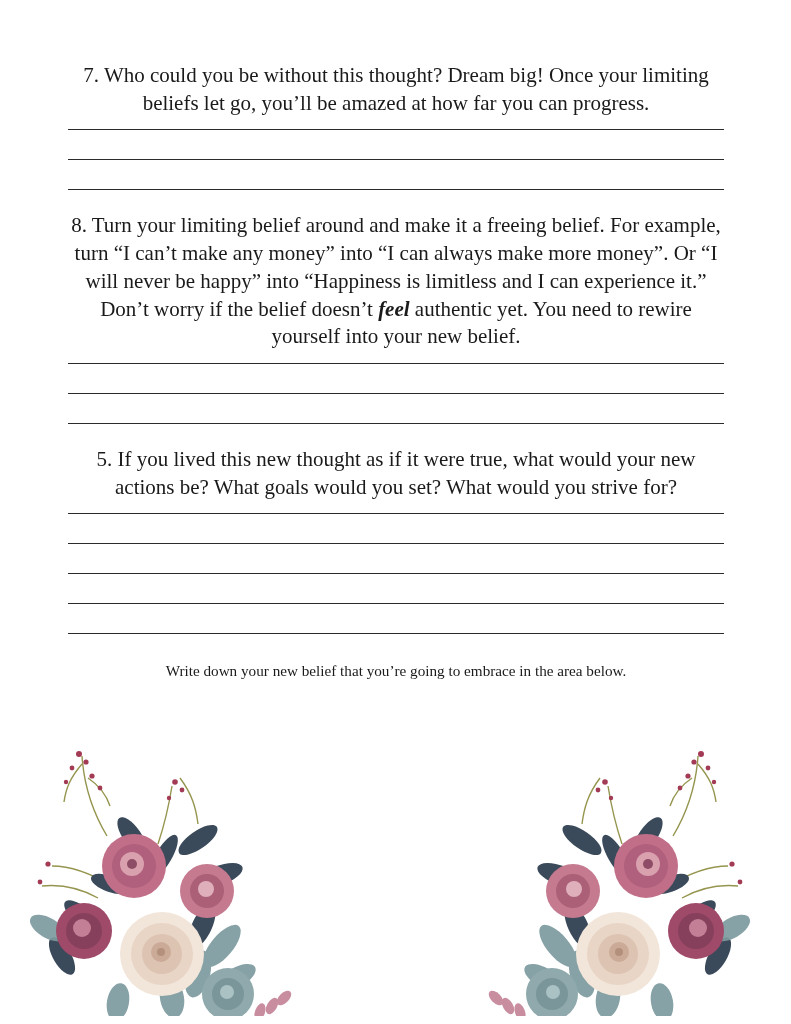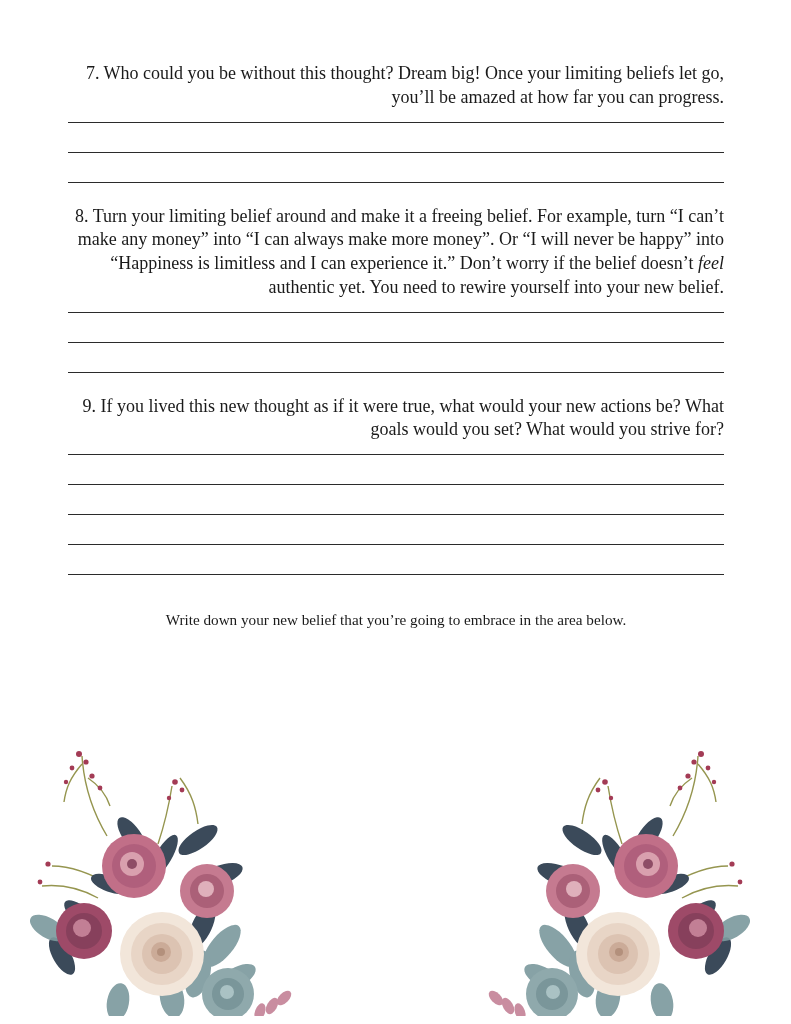--- a/index.html
+++ b/index.html
@@ -22,47 +22,47 @@
     height: 1024px;
     background: #ffffff;
   }
   .content {
     position: absolute;
     left: 68px;
     top: 62px;
     width: 656px;
   }
   .question {
-    font-size: 18px;
+    font-size: 21px;
     line-height: 1.32;
-    text-align: right;
+    text-align: center;
     margin: 0;
     padding: 0;
   }
   .q-block { margin-bottom: 0; }
   .q-block + .q-block { margin-top: 22px; }
   .lines {
     margin-top: 12px;
   }
   .rule {
     border: 0;
     border-top: 1px solid #2b2b2b;
     height: 0;
     margin: 0 0 29px 0;
     width: 656px;
   }
   .rule:last-child { margin-bottom: 0; }
   .closing {
-    margin-top: 34px;
+    margin-top: 26px;
     text-align: center;
     font-size: 15.2px;
     line-height: 1.42;
   }
   .closing div { white-space: nowrap; }
-  .bold-italic { font-style: italic; font-weight: normal; }
+  .bold-italic { font-style: italic; font-weight: bold; }
 
   
   .floral {
     position: absolute;
     bottom: 8px;
     width: 300px;
     height: 300px;
     pointer-events: none;
   }
   .floral-left { left: 22px; }
@@ -88,21 +88,21 @@
     <div class="q-block">
       <p class="question"><span>8. Turn your limiting belief around and make it a freeing belief. For example, turn “I can’t make any money” into “I can always make more money”. Or “I will never be happy” into “Happiness is limitless and I can experience it.” Don’t worry if the belief doesn’t </span><span class="bold-italic">feel</span><span> authentic yet. You need to rewire yourself into your new belief.</span></p>
       <div class="lines">
         <hr class="rule">
         <hr class="rule">
         <hr class="rule">
       </div>
     </div>
 
     <div class="q-block">
-      <p class="question">9. If you lived this new thought as if it were true, what would your new actions be? What goals would you set? What would you strive for?</p>
+      <p class="question">5. If you lived this new thought as if it were true, what would your new actions be? What goals would you set? What would you strive for?</p>
       <div class="lines">
         <hr class="rule">
         <hr class="rule">
         <hr class="rule">
         <hr class="rule">
         <hr class="rule">
       </div>
     </div>
 
     <div class="closing">

